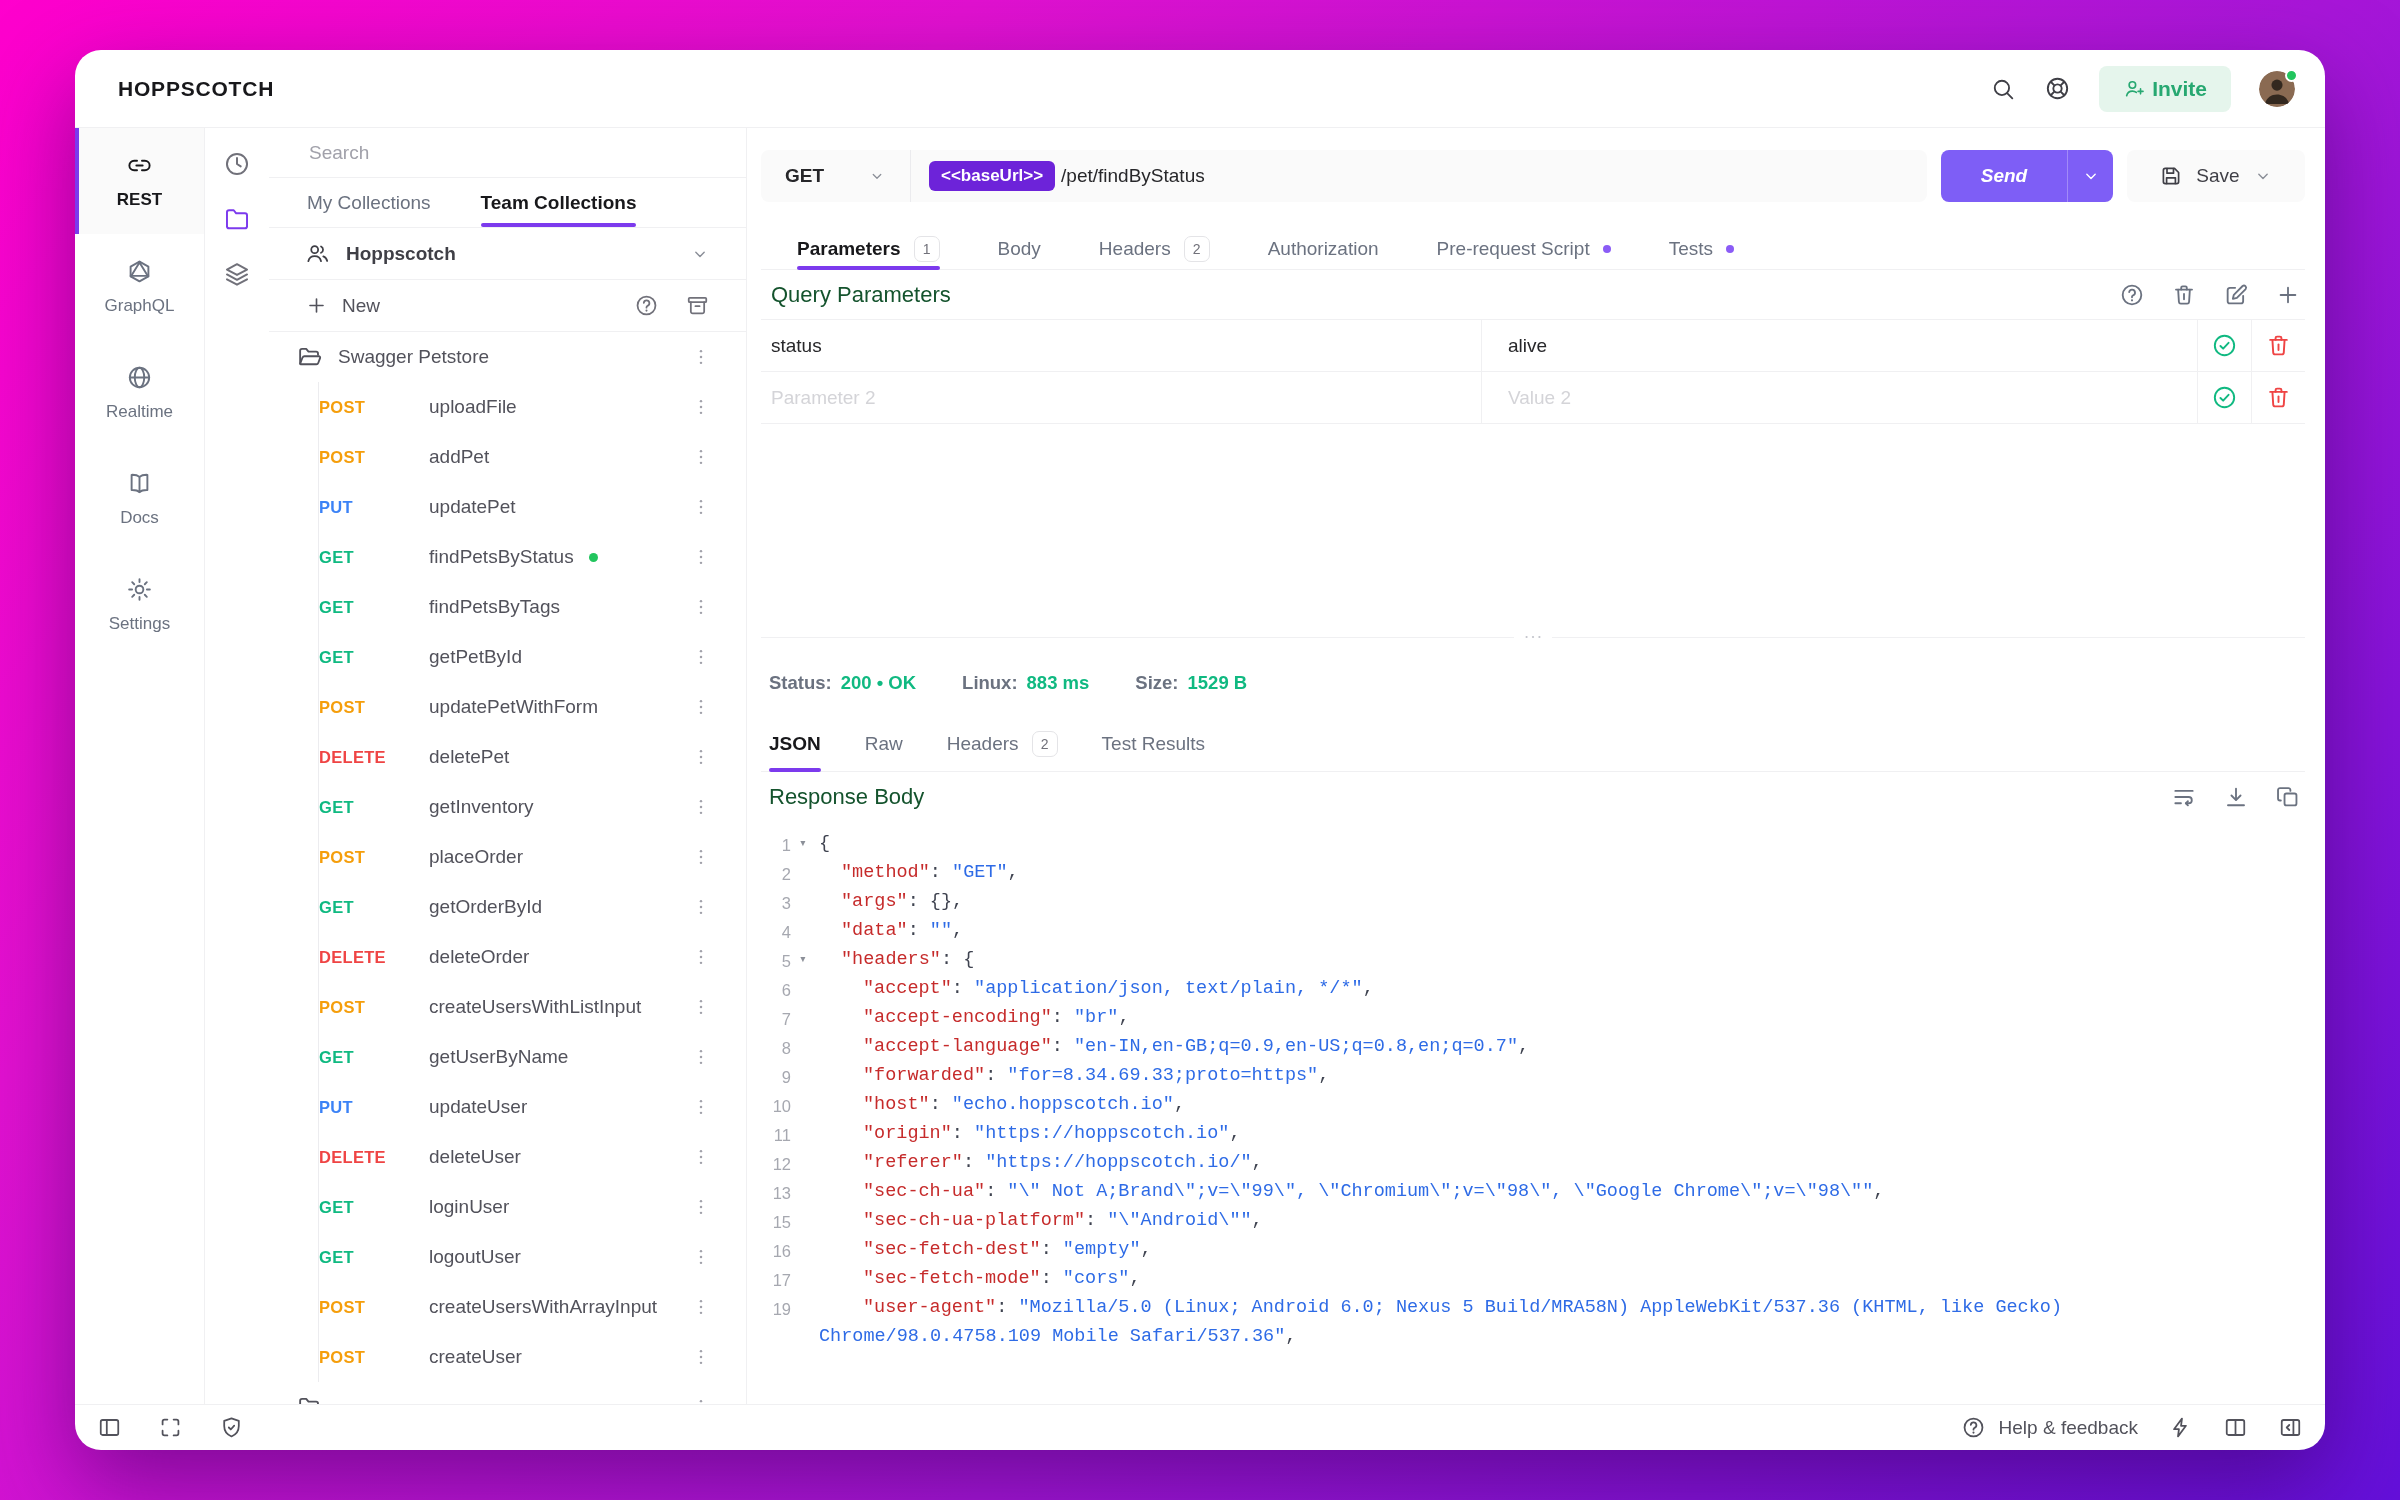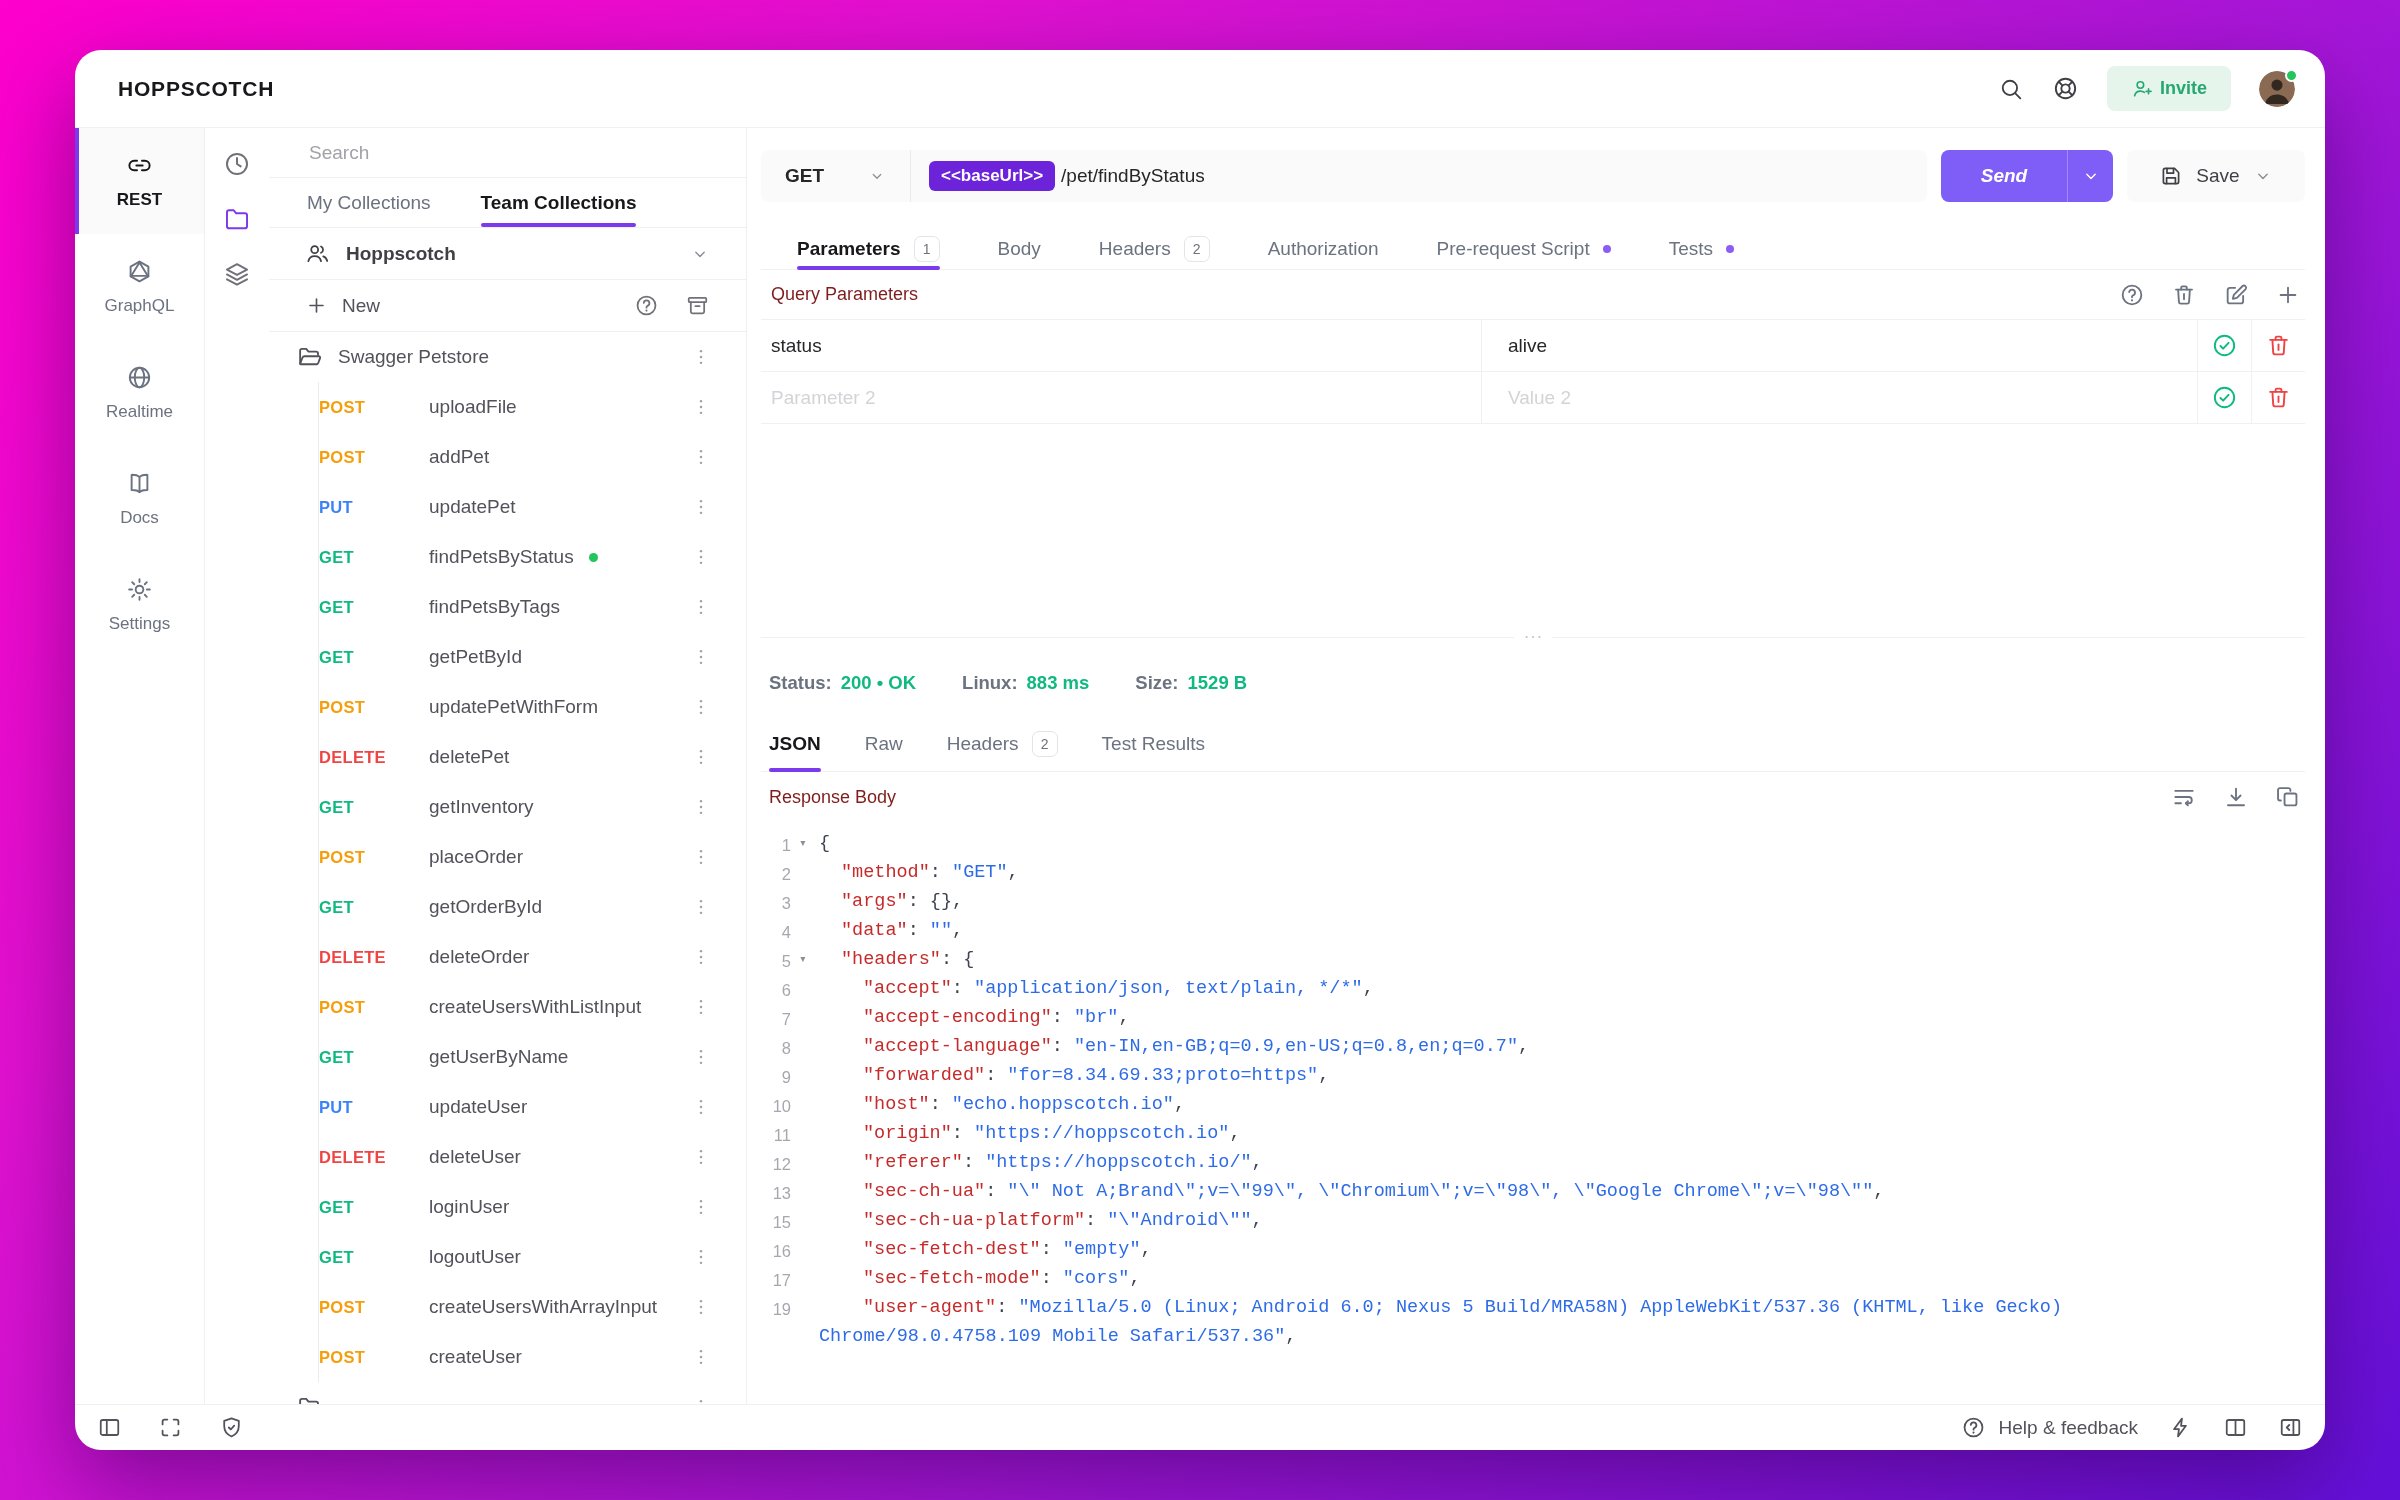--- a/index.html
+++ b/index.html
@@ -17,21 +17,21 @@
     box-shadow:0 34px 90px rgba(50,0,90,.5);}
   .ic{display:inline-flex;align-items:center;justify-content:center;line-height:0;flex:none;}
   [data-interactable="true"]{cursor:pointer;}
   
   .topbar{height:78px;flex:none;display:flex;align-items:center;justify-content:space-between;
     padding:0 30px 0 43px;border-bottom:1px solid var(--line);}
   .logo{font-size:21px;font-weight:700;letter-spacing:.8px;color:#18181b;}
   .topbar-right{display:flex;align-items:center;gap:28px;}
   .ibtn{color:#3f3f46;}
   .invite{display:flex;align-items:center;gap:6px;background:var(--invite-bg);color:var(--invite-text);
-    border:none;border-radius:8px;padding:11px 24px;font-size:18px;font-weight:600;font-family:inherit;}
+    border:none;border-radius:8px;padding:11px 24px;font-size:21px;font-weight:600;font-family:inherit;}
   .avatar{position:relative;width:36px;height:36px;border-radius:50%;overflow:visible;}
   .avatar svg{border-radius:50%;display:block;}
   .presence{position:absolute;top:-2px;right:-3px;width:13px;height:13px;border-radius:50%;
     background:#22c55e;border:2px solid #fff;}
   
   .main{flex:1;display:flex;min-height:0;}
   .leftnav{width:130px;flex:none;border-right:1px solid var(--line);}
   .nav-item{height:106px;display:flex;flex-direction:column;align-items:center;justify-content:center;
     gap:11px;color:var(--txt3);font-size:17px;position:relative;}
   .nav-item.active{background:#fafafa;color:#18181b;}
@@ -84,21 +84,21 @@
   .rtabs{flex:none;display:flex;align-items:stretch;border-bottom:1px solid var(--line);}
   .req-tabs{margin-top:26px;height:42px;gap:58px;padding-left:36px;}
   .resp-tabs{height:56px;gap:44px;padding-left:8px;}
   .rtab{display:flex;align-items:center;font-size:19px;color:var(--txt3);position:relative;}
   .rtab.active{color:#18181b;font-weight:700;}
   .rtab.active::after{content:'';position:absolute;left:0;right:0;bottom:-1px;height:4px;background:var(--accent);border-radius:2px;}
   .badge{margin-left:13px;min-width:26px;height:26px;border:1px solid #e4e4e7;border-radius:7px;
     display:grid;place-items:center;font-size:14px;color:#71717a;background:#fff;font-weight:400;padding:0 6px;}
   .pdot{width:8px;height:8px;border-radius:50%;background:#8b5cf6;margin-left:13px;}
   .params-head{height:50px;flex:none;display:flex;align-items:center;padding-left:10px;border-bottom:1px solid var(--line);}
-  .sec-label{font-size:18px;color:#7f1d1d;}
+  .sec-label{font-size:22px;color:#14532d;}
   .head-icons{margin-left:auto;display:flex;gap:26px;color:var(--txt3);padding-right:4px;}
   .param-row{height:52px;flex:none;display:flex;align-items:stretch;border-bottom:1px solid var(--line);}
   .p-name{width:721px;flex:none;display:flex;align-items:center;border-right:1px solid var(--line);}
   .p-value{flex:1;display:flex;align-items:center;}
   .param-row input{border:none;outline:none;background:none;font-size:19px;color:var(--txt);width:100%;font-family:inherit;}
   .p-name input{padding-left:10px;} .p-value input{padding-left:26px;}
   .param-row input::placeholder{color:#d4d4d8;}
   .p-cell{width:54px;flex:none;border-left:1px solid var(--line);display:grid;place-items:center;}
   .p-cell.ok{color:var(--success);} .p-cell.del{color:#ef4444;}
   .spacer{flex:none;height:213px;}

